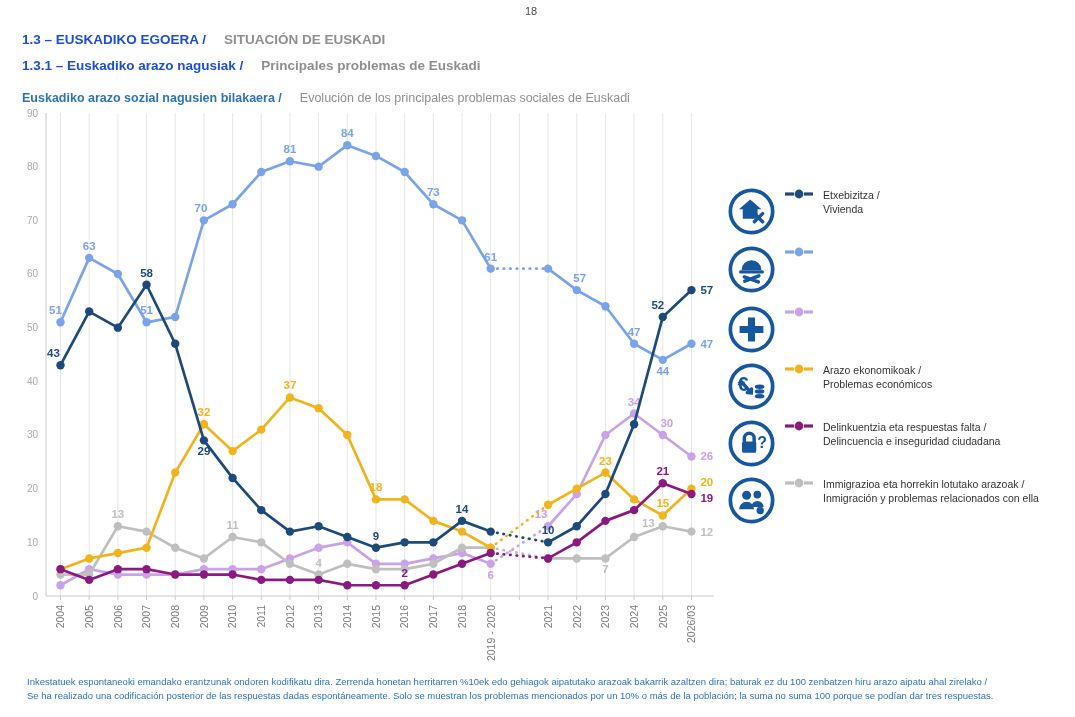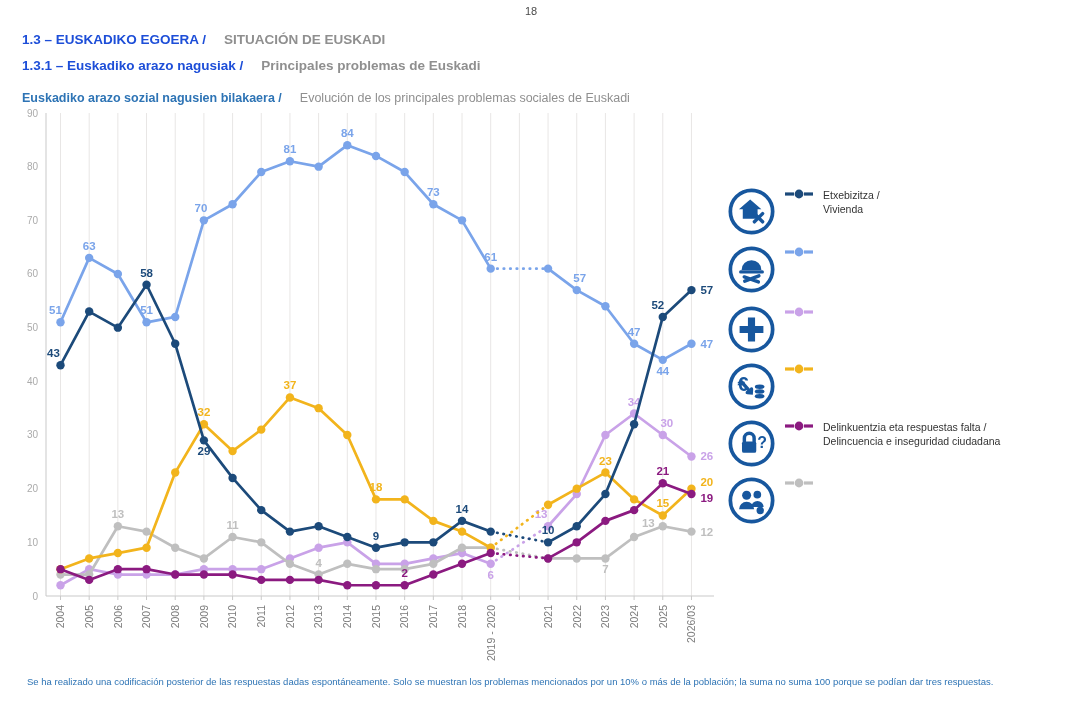--- a/index.html
+++ b/index.html
@@ -377,20 +377,24 @@
                      <ellipse cx="18.2" cy="12.2" rx="3.7" ry="1.7"></ellipse>
                      <ellipse cx="18.2" cy="15.8" rx="3.7" ry="1.7"></ellipse>
                      <ellipse cx="18.2" cy="19.4" rx="3.7" ry="1.7"></ellipse>
         </g>
        </svg>
        <svg width="30" height="12">
          <line x1="1" y1="6" x2="10" y2="6" stroke="#F2B41C" stroke-width="3.2"></line>
          <line x1="20" y1="6" x2="29" y2="6" stroke="#F2B41C" stroke-width="3.2"></line>
          <circle cx="15" cy="6" r="4.4" fill="#F2B41C"></circle>
        </svg>
+       <div class="lg-text">
+         <div>Arazo ekonomikoak /</div>
+        <div>Problemas económicos</div>
+       </div>
     </div>
     <div class="lg-item">
       <svg class="ic" width="47" height="47" viewBox="0 0 24 24">
          <circle class="ring" cx="12" cy="12" r="10.8" stroke="#17579E" stroke-width="1.9"></circle>
          <g transform="translate(3.9,3.9) scale(0.675)">
           <path class="s" d="M6.6 10.4 v-2.4 a3.7 3.7 0 0 1 7.4 0 v2.4"></path>
                      <rect x="4.8" y="10.4" width="10.8" height="8.6" rx="1.4"></rect>
                      <text x="16.4" y="15.4" font-size="12" font-weight="bold" fill="#17579E">?</text>
         </g>
        </svg>
@@ -413,18 +417,23 @@
                      <circle cx="16.4" cy="7.6" r="2.9"></circle>
                      <path d="M11.8 17 a4.7 4.7 0 0 1 9.4 0 Z"></path>
                      <circle cx="18.6" cy="19.6" r="2" fill="none" stroke="#17579E" stroke-width="1.6"></circle>
         </g>
        </svg>
        <svg width="30" height="12">
          <line x1="1" y1="6" x2="10" y2="6" stroke="#BFBFBF" stroke-width="3.2"></line>
          <line x1="20" y1="6" x2="29" y2="6" stroke="#BFBFBF" stroke-width="3.2"></line>
          <circle cx="15" cy="6" r="4.4" fill="#BFBFBF"></circle>
        </svg>
+       <div class="lg-text">
+         <div>Immigrazioa eta horrekin lotutako arazoak /</div>
+        <div>Inmigración y problemas relacionados con ella</div>
+       </div>
     </div>
   </div>
 
 <div id="footer">
+  <div>Inkestatuek espontaneoki emandako erantzunak ondoren kodifikatu dira. Zerrenda honetan herritarren %10ek edo gehiagok aipatutako arazoak bakarrik azaltzen dira; baturak ez du 100 zenbatzen hiru arazo aipatu ahal zirelako /</div>
   <div>Se ha realizado una codificación posterior de las respuestas dadas espontáneamente. Solo se muestran los problemas mencionados por un 10% o más de la población; la suma no suma 100 porque se podían dar tres respuestas.</div>
 </div>
 
 </body></html>

